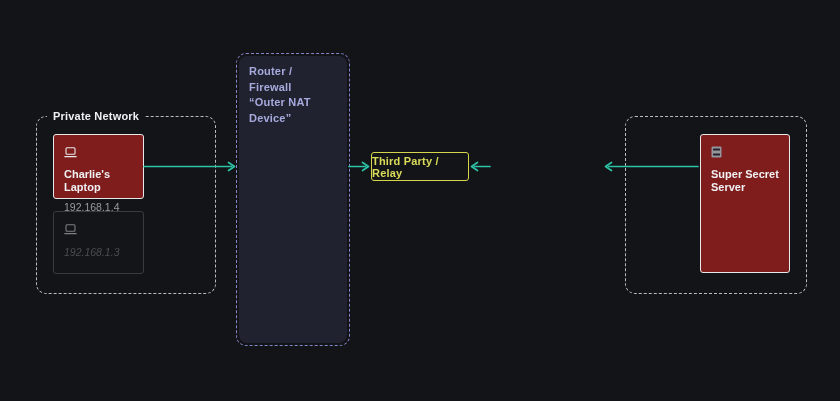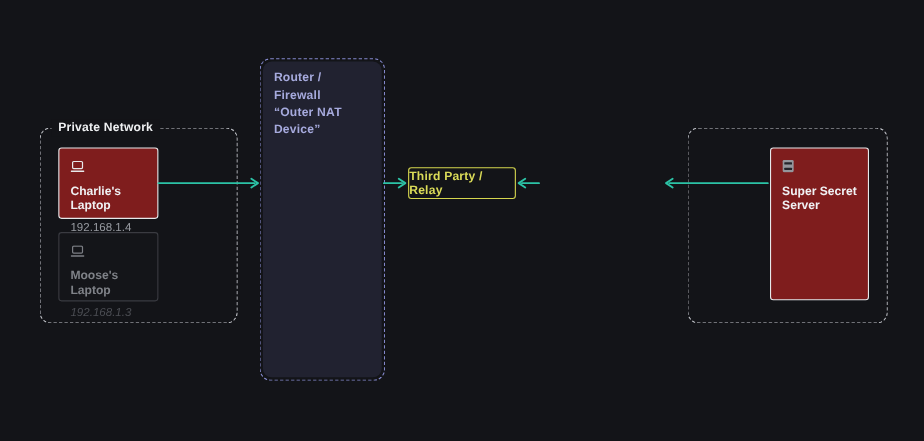--- a/index.html
+++ b/index.html
@@ -57,21 +57,20 @@
       <div class="node-ip">192.168.1.4</div>
     </div>
 
     <div class="node-card dim" style="left:16px;top:94px;width:91px;height:63px;">
       <span class="icon">
         <svg width="13" height="11" viewBox="0 0 13 11">
           <rect x="2" y="0.8" width="9" height="6.4" rx="1" fill="none" stroke="#7c7f85" stroke-width="1.1"></rect>
           <path d="M0.9 9.7 H12.1" stroke="#7c7f85" stroke-width="1.3" stroke-linecap="round"></path>
         </svg>
       </span>
-      <div class="node-name">Moose's Laptop</div>
       <div class="node-ip">192.168.1.3</div>
     </div>
   </div>
 
   <div class="fw-box" style="left:236px;top:53px;width:112px;height:291px;">
     <div class="fw-fill"></div>
     <div class="fw-label">
       <div>Router / Firewall</div>
       <div>“Outer NAT Device”</div>
     </div>

